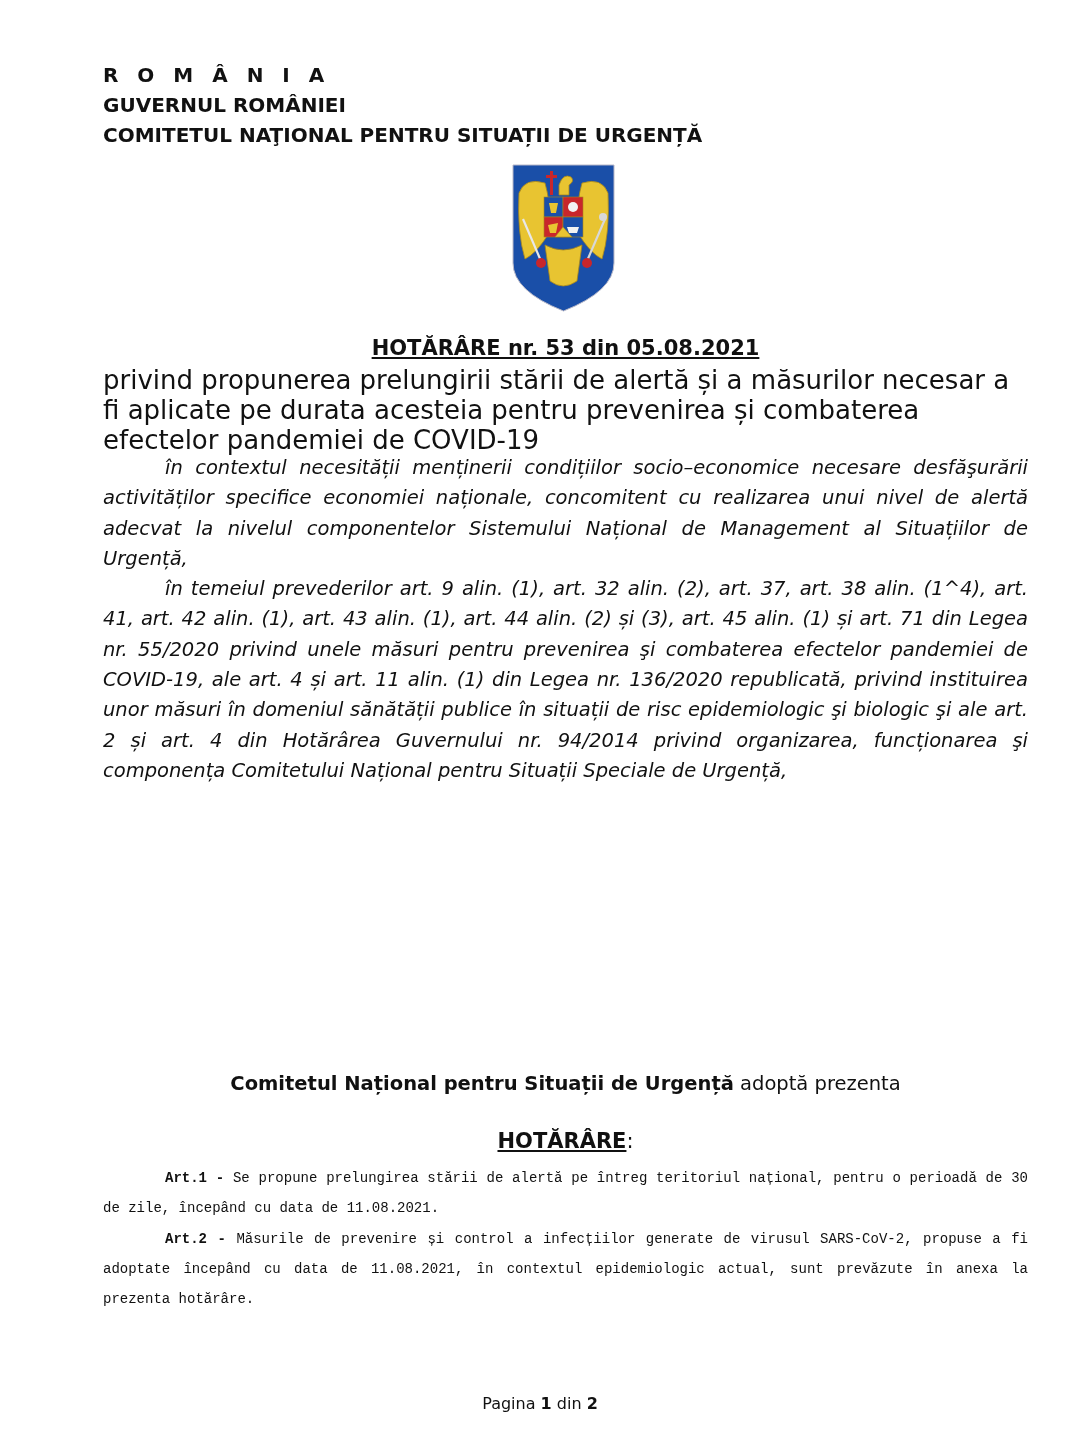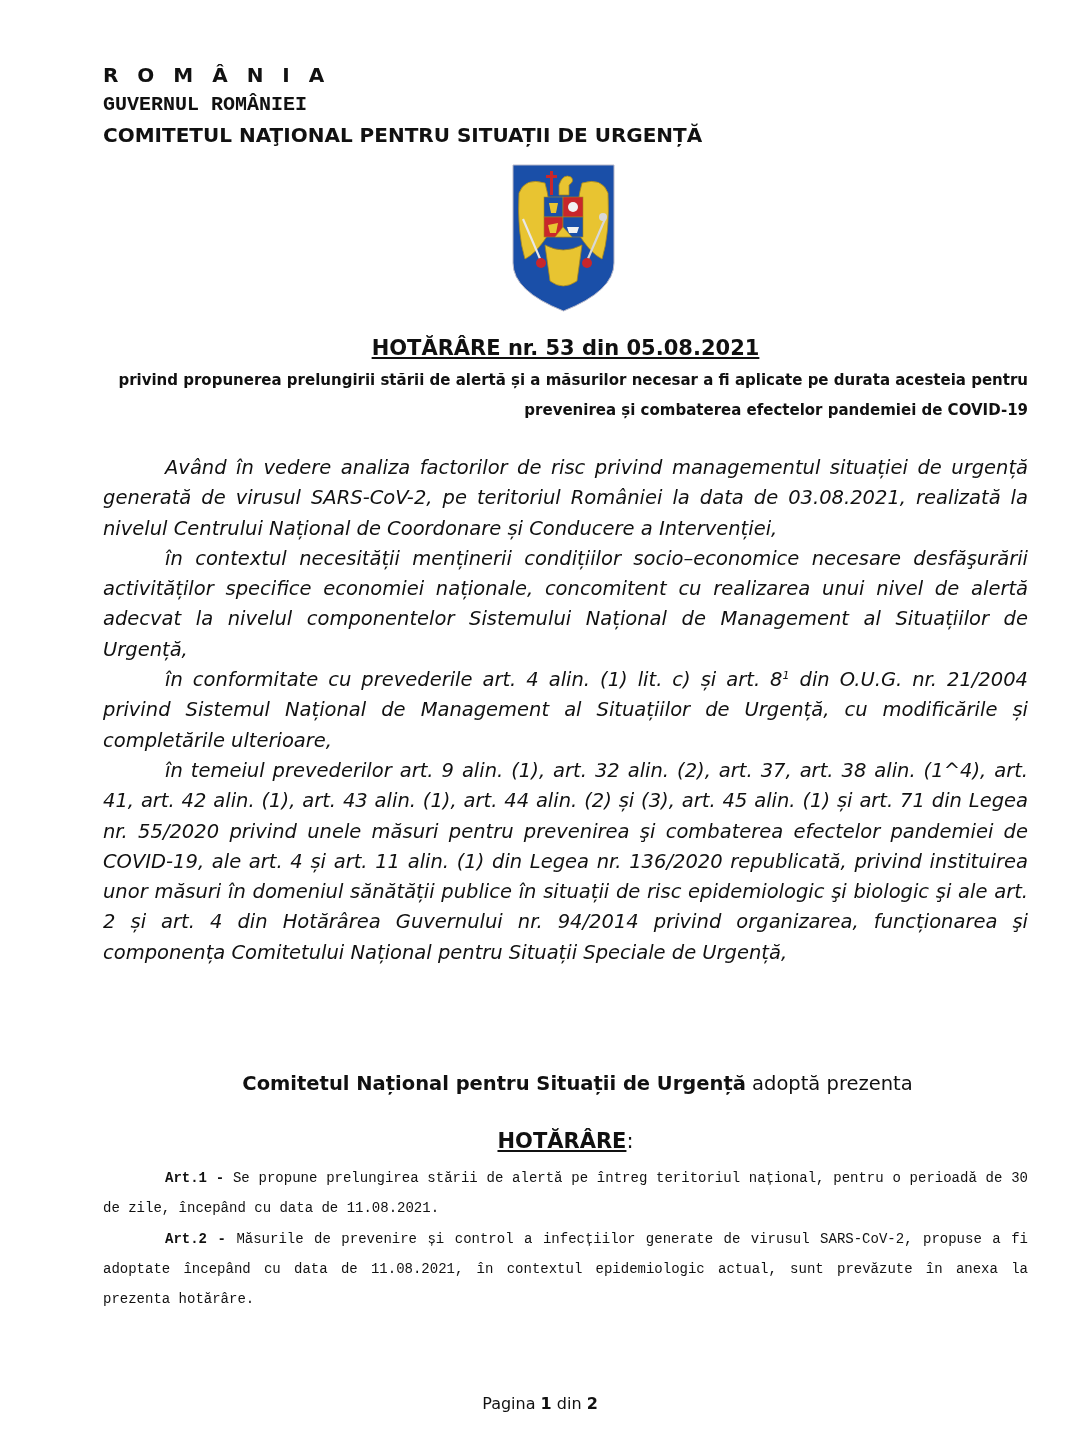--- a/index.html
+++ b/index.html
@@ -18,57 +18,56 @@
       width: 925px;
     }
     .hdr {
       font-weight: bold;
       font-size: 20px;
       line-height: 30px;
       position: absolute;
       left: 0; width: 925px;
     }
     .hdr1 { top: 60px; letter-spacing: 6px; }
-    .hdr2 { top: 90px; font-family: Liberation Mono, monospace; }
+    .hdr2 { top: 90px; }
     .hdr3 { top: 120px; }
     .crest {
       position: absolute;
       left: 408px; top: 163px;
       width: 105px; height: 150px;
     }
     .title {
       position: absolute;
       top: 333px; left: 0; width: 925px;
       text-align: center;
       font-weight: bold;
       font-size: 21px;
       line-height: 30px;
       text-decoration: underline;
     }
     .subtitle {
       position: absolute;
       top: 365px; left: 0; width: 925px;
-      text-align: right;
-      font-size: 15px;
+      text-align: left;
+      font-size: 26px;
       line-height: 30px;
-      font-weight: bold;
     }
     .body {
       position: absolute;
       top: 453px; left: 0; width: 925px;
       font-style: italic;
       font-size: 19.5px;
       line-height: 30.3px;
       text-align: justify;
     }
     .body p { margin: 0; text-indent: 62px; }
     sup { font-size: 11px; line-height: 0; vertical-align: 7px; }
     .adopt {
       position: absolute;
-      top: 1069px; left: 12px; width: 925px;
+      top: 1069px; left: 0; width: 925px;
       text-align: center;
       font-size: 19.5px;
       line-height: 30px;
     }
     .adopt b { font-weight: bold; }
     .hot {
       position: absolute;
       top: 1126px; left: 0; width: 925px;
       text-align: center;
       font-size: 21px;
@@ -134,23 +133,21 @@
 
       <circle cx="30" cy="100" r="5" fill="#c8262b"></circle>
       <circle cx="76" cy="100" r="5" fill="#c8262b"></circle>
     </svg>
   </div>
 
   <div class="title">HOTĂRÂRE nr. 53 din 05.08.2021</div>
   <div class="subtitle">privind propunerea prelungirii stării de alertă și a măsurilor necesar a fi aplicate pe durata acesteia pentru prevenirea și combaterea efectelor pandemiei de COVID-19</div>
 
   <div class="body">
-    <p>Având în vedere analiza factorilor de risc privind managementul situației de urgență generată de virusul SARS-CoV-2, pe teritoriul României la data de 03.08.2021, realizată la nivelul Centrului Național de Coordonare și Conducere a Intervenției,</p>
     <p>în contextul necesității menținerii condițiilor socio–economice necesare desfăşurării  activităților specifice economiei naționale, concomitent cu realizarea unui nivel de alertă adecvat la nivelul componentelor Sistemului Național de Management al Situațiilor de Urgență,</p>
-    <p><span>în conformitate cu prevederile art. 4 alin. (1) lit. c) și art. 8</span><sup>1</sup><span> din O.U.G. nr. 21/2004 privind Sistemul Național de Management al Situațiilor de Urgență, cu modificările și completările ulterioare,</span></p>
     <p>în temeiul prevederilor art. 9 alin. (1), art. 32 alin. (2), art. 37, art. 38 alin. (1^4),  art. 41, art. 42 alin. (1), art. 43 alin. (1), art. 44 alin. (2) și (3), art. 45 alin. (1) și art. 71 din Legea nr. 55/2020 privind unele măsuri pentru prevenirea şi combaterea efectelor pandemiei de COVID-19, ale art. 4 și art. 11 alin. (1) din Legea nr. 136/2020 republicată, privind instituirea unor măsuri în domeniul sănătății publice în situații de risc epidemiologic şi biologic şi ale art. 2 și art. 4 din Hotărârea Guvernului nr. 94/2014 privind organizarea, funcționarea şi componența Comitetului Național pentru Situații Speciale de Urgență,</p>
   </div>
 
   <div class="adopt">
     <b>Comitetul Național pentru Situații de Urgență</b><span> adoptă prezenta</span>
   </div>
 
   <div class="hot">
     <span class="u">HOTĂRÂRE</span><span>:</span>
   </div>

